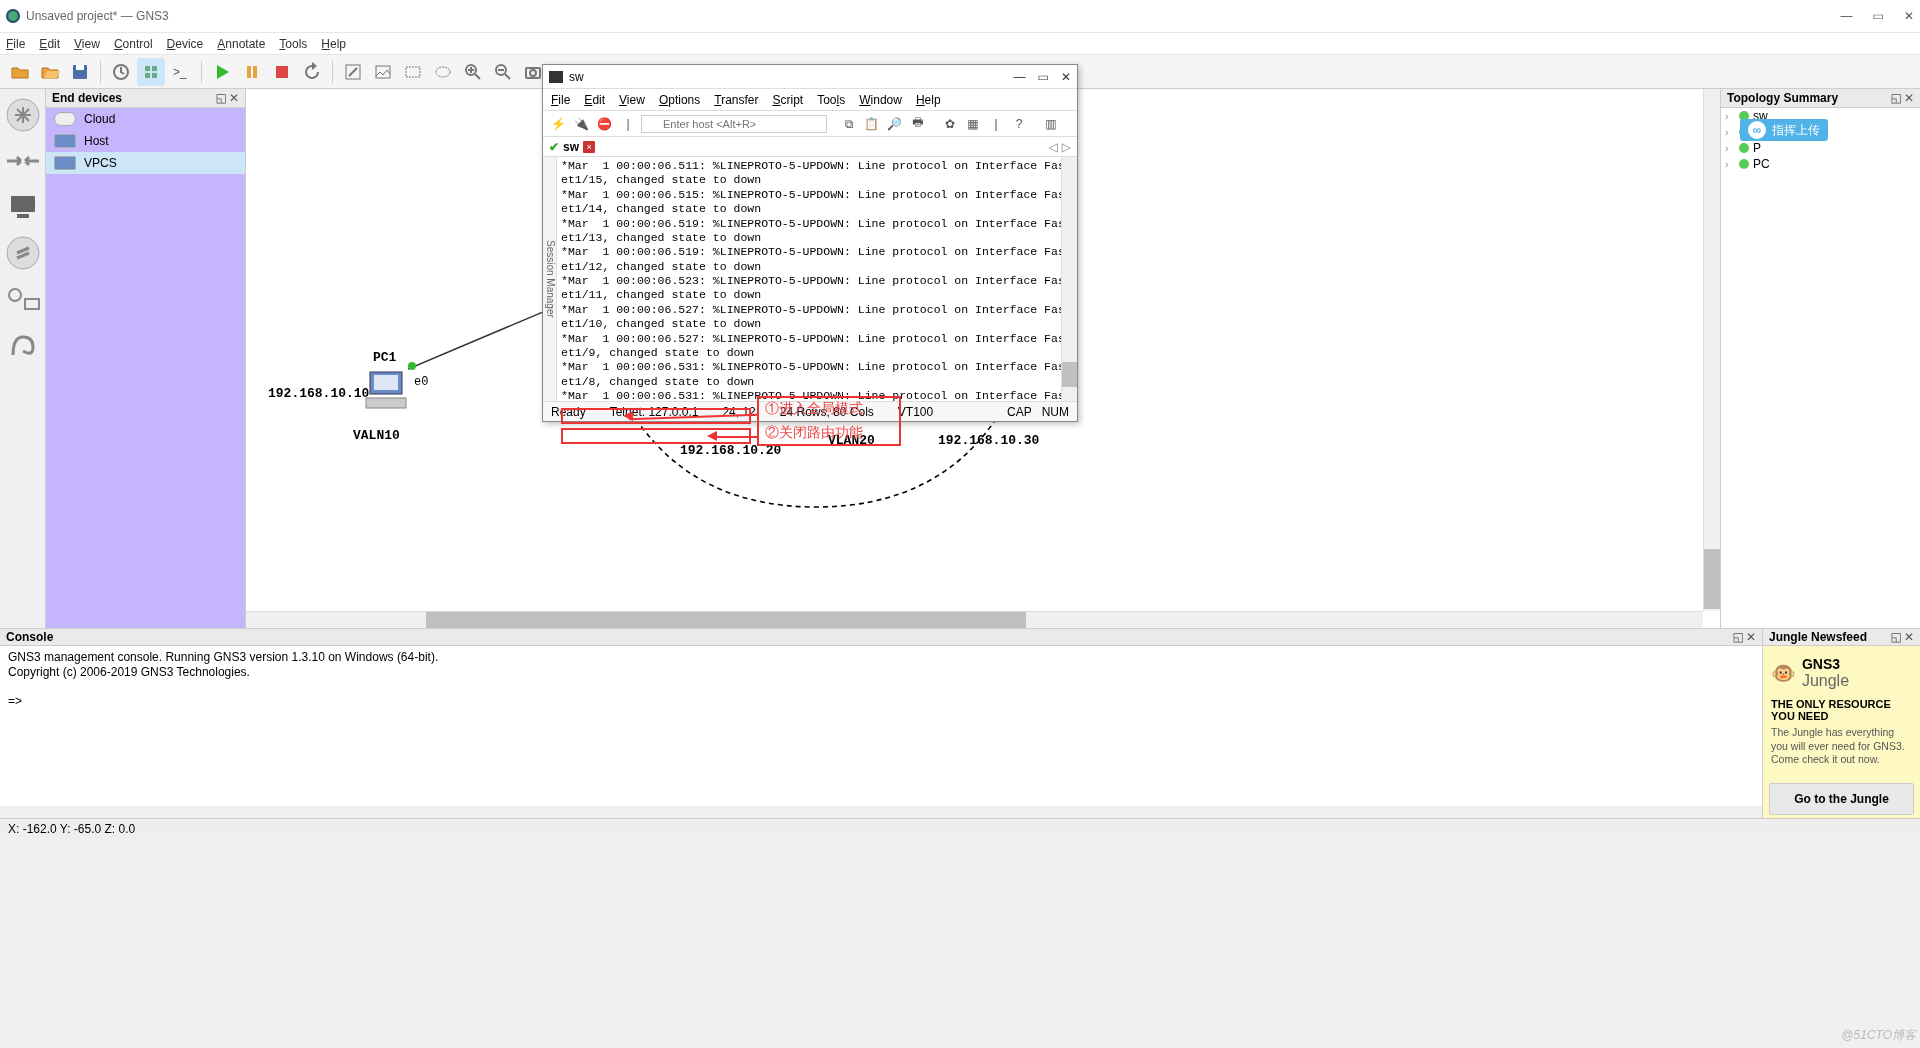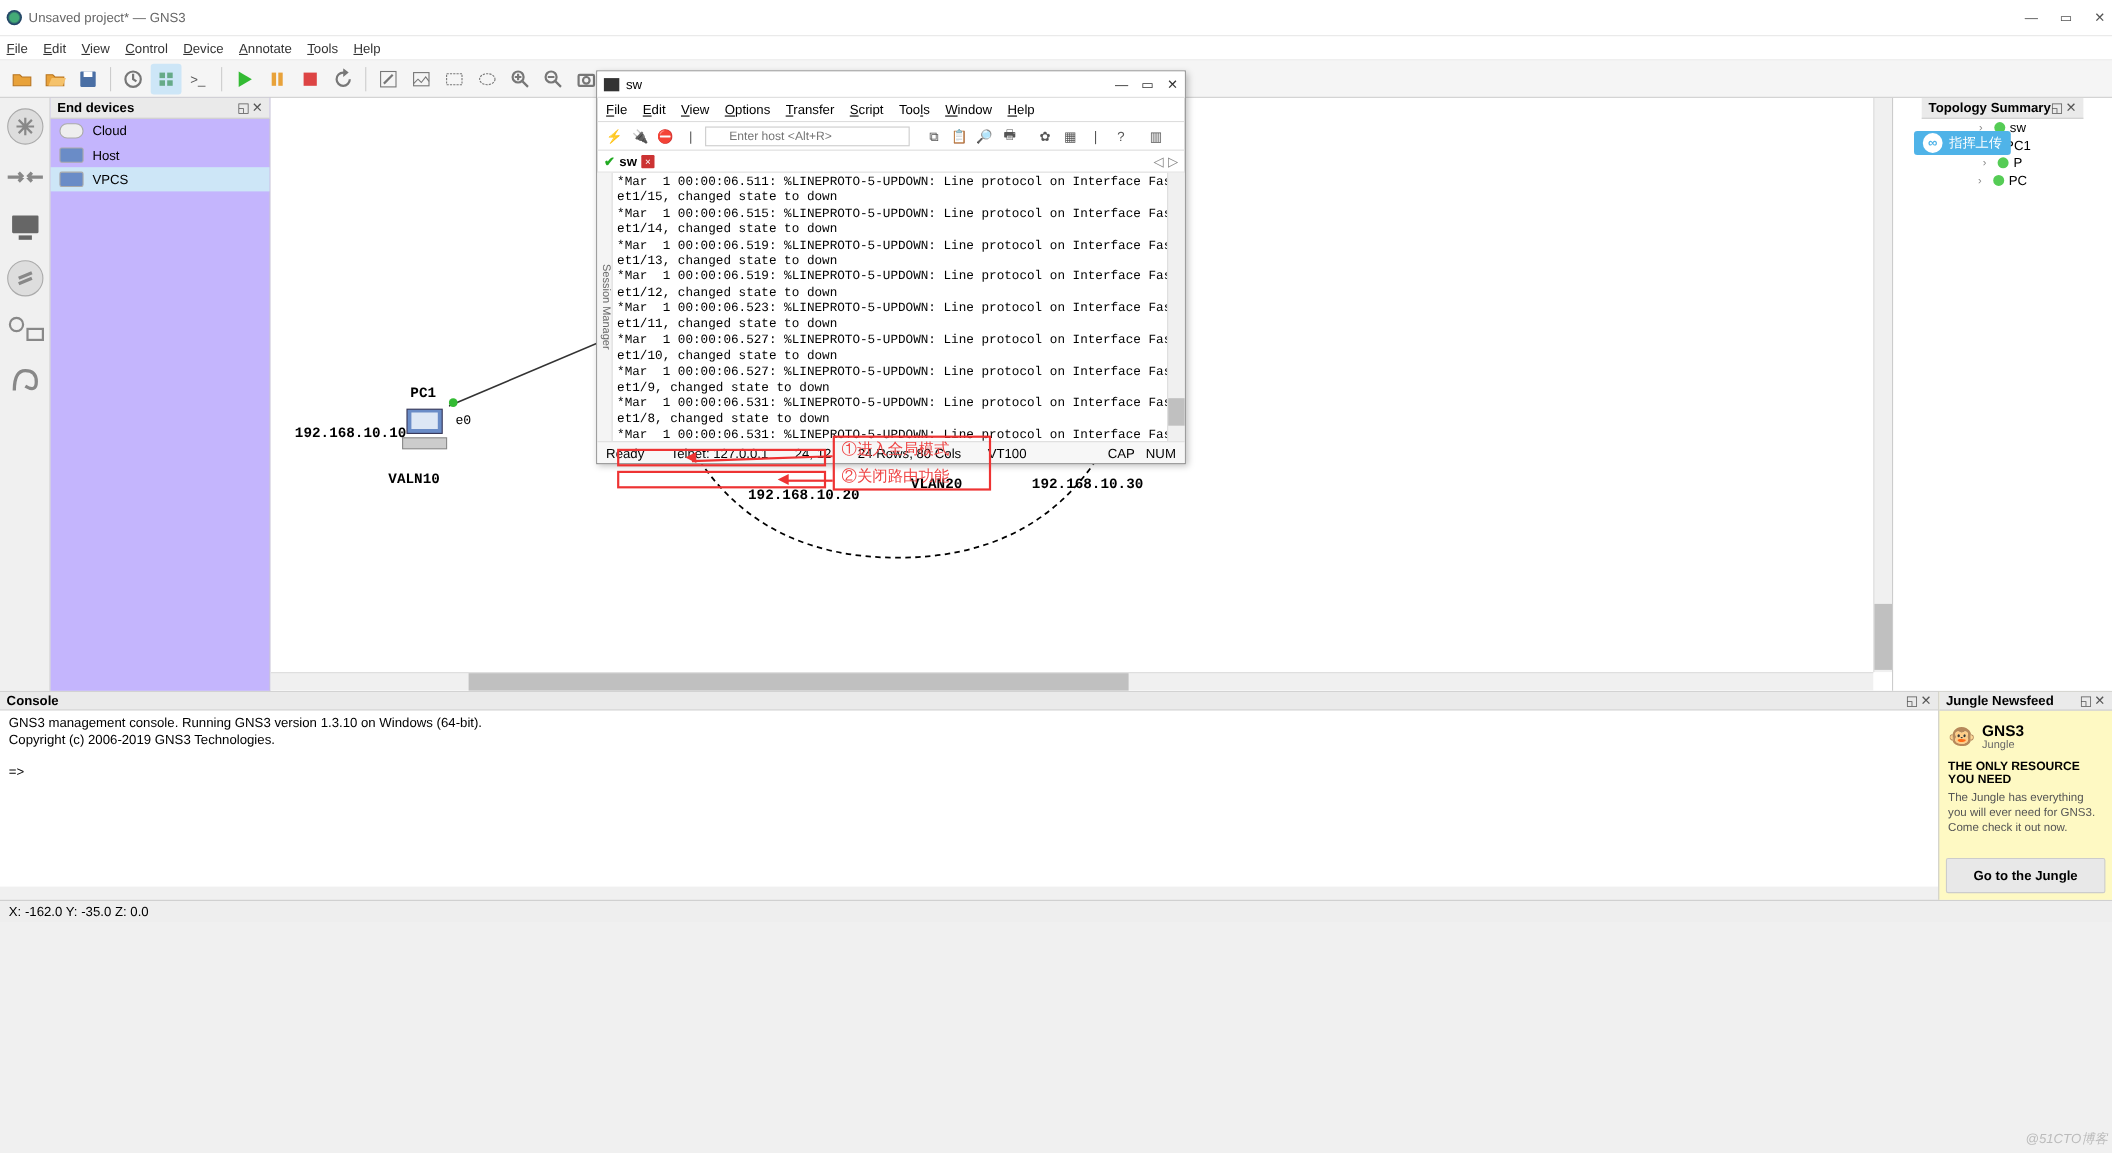--- a/index.html
+++ b/index.html
@@ -30,21 +30,21 @@
 .devicon { width: 22px; height: 14px; border:1px solid #aaa; border-radius:2px; background:#eee; }
 
 .canvas-area { flex: 1; position: relative; background: #fff; overflow:hidden; }
 .canvas-scroll-v { position:absolute; right:0; top:0; bottom:17px; width:17px; background:#f0f0f0; border-left:1px solid #ddd; }
 .canvas-scroll-v .thumb { position:absolute; left:0; right:0; top:460px; height:60px; background:#c0c0c0; }
 .canvas-scroll-h { position:absolute; left:0; right:17px; bottom:0; height:17px; background:#f0f0f0; border-top:1px solid #ddd; }
 .canvas-scroll-h .thumb { position:absolute; top:0; bottom:0; left:180px; width:600px; background:#c0c0c0; }
 
 .node-label { position:absolute; font-family: "SimSun","Courier New",monospace; font-weight:bold; font-size:13px; }
 
-.rightcol { width: 200px; background:#fff; border-left:1px solid #ccc; display:flex; flex-direction:column;align-items:center; }
+.rightcol { width: 200px; background:#fff; border-left:1px solid #ccc; display:flex; flex-direction:column; }
 .tree-row { display:flex; align-items:center; gap:4px; padding:1px 4px; }
 .dot { width:10px; height:10px; border-radius:50%; background:#5c5; display:inline-block; }
 .expander { color:#888; font-size:10px; width:10px; }
 
 .badge-float { position:absolute; right:92px; top:119px; display:flex; align-items:center; background:#4fb3e8; color:#fff; border-radius:3px; padding:2px 8px; gap:6px; font-size:12px; z-index:50; }
 .badge-float .ico { width:18px; height:18px; background:#fff; border-radius:50%; display:flex; align-items:center; justify-content:center; color:#4fb3e8; font-weight:bold; }
 .console-head { background:#eaeaea; border-bottom:1px solid #ccc; padding:1px 6px; font-family:"Courier New",monospace; font-weight:bold; display:flex; align-items:center; }
 .console-head .ctrls { margin-left:auto; font-family:sans-serif; font-weight:normal; color:#555; font-size:10px; display:flex; gap:2px;}
 .console-body { background:#fff; height:160px; padding:4px 8px; font-family:"SimSun","Courier New",monospace; font-size:12px; white-space:pre; }
 
@@ -359,32 +359,32 @@
       <div class="ctrls">
           <span>◱</span>
           <span>✕</span>
         </div>
     </div>
     <div class="jungle-body">
       <div style="display:flex; align-items:center; gap:6px; margin-bottom:4px;">
         <span style="font-size:20px;">🐵</span>
         <div>
           <div style="font-weight:bold; font-size:14px;">GNS3</div>
-          <div style="font-size:10px; color:#666">Jungle</div>
+          <div style="font-size:16px; color:#666">Jungle</div>
         </div>
       </div>
       <div style="font-weight:bold; font-size:11px; margin:8px 0 4px;">THE ONLY RESOURCE YOU NEED</div>
       <div style="font-size:10.5px; color:#555; line-height:1.3;">The Jungle has everything you will ever need for GNS3. Come check it out now.</div>
     </div>
     <div class="jungle-btn">Go to the Jungle</div>
   </div>
 </div>
 
 <div class="statusbar">
-  <span>X: -162.0 Y: -35.0 Z: 0.0</span>
+  <span>X: -162.0 Y: -65.0 Z: 0.0</span>
 </div>
 
 <div class="badge-float">
   <div class="ico">∞</div>
   <span>指挥上传</span>
 </div>
 
 <div class="term-win">
   <div class="term-title">
     <div class="ico"></div>

